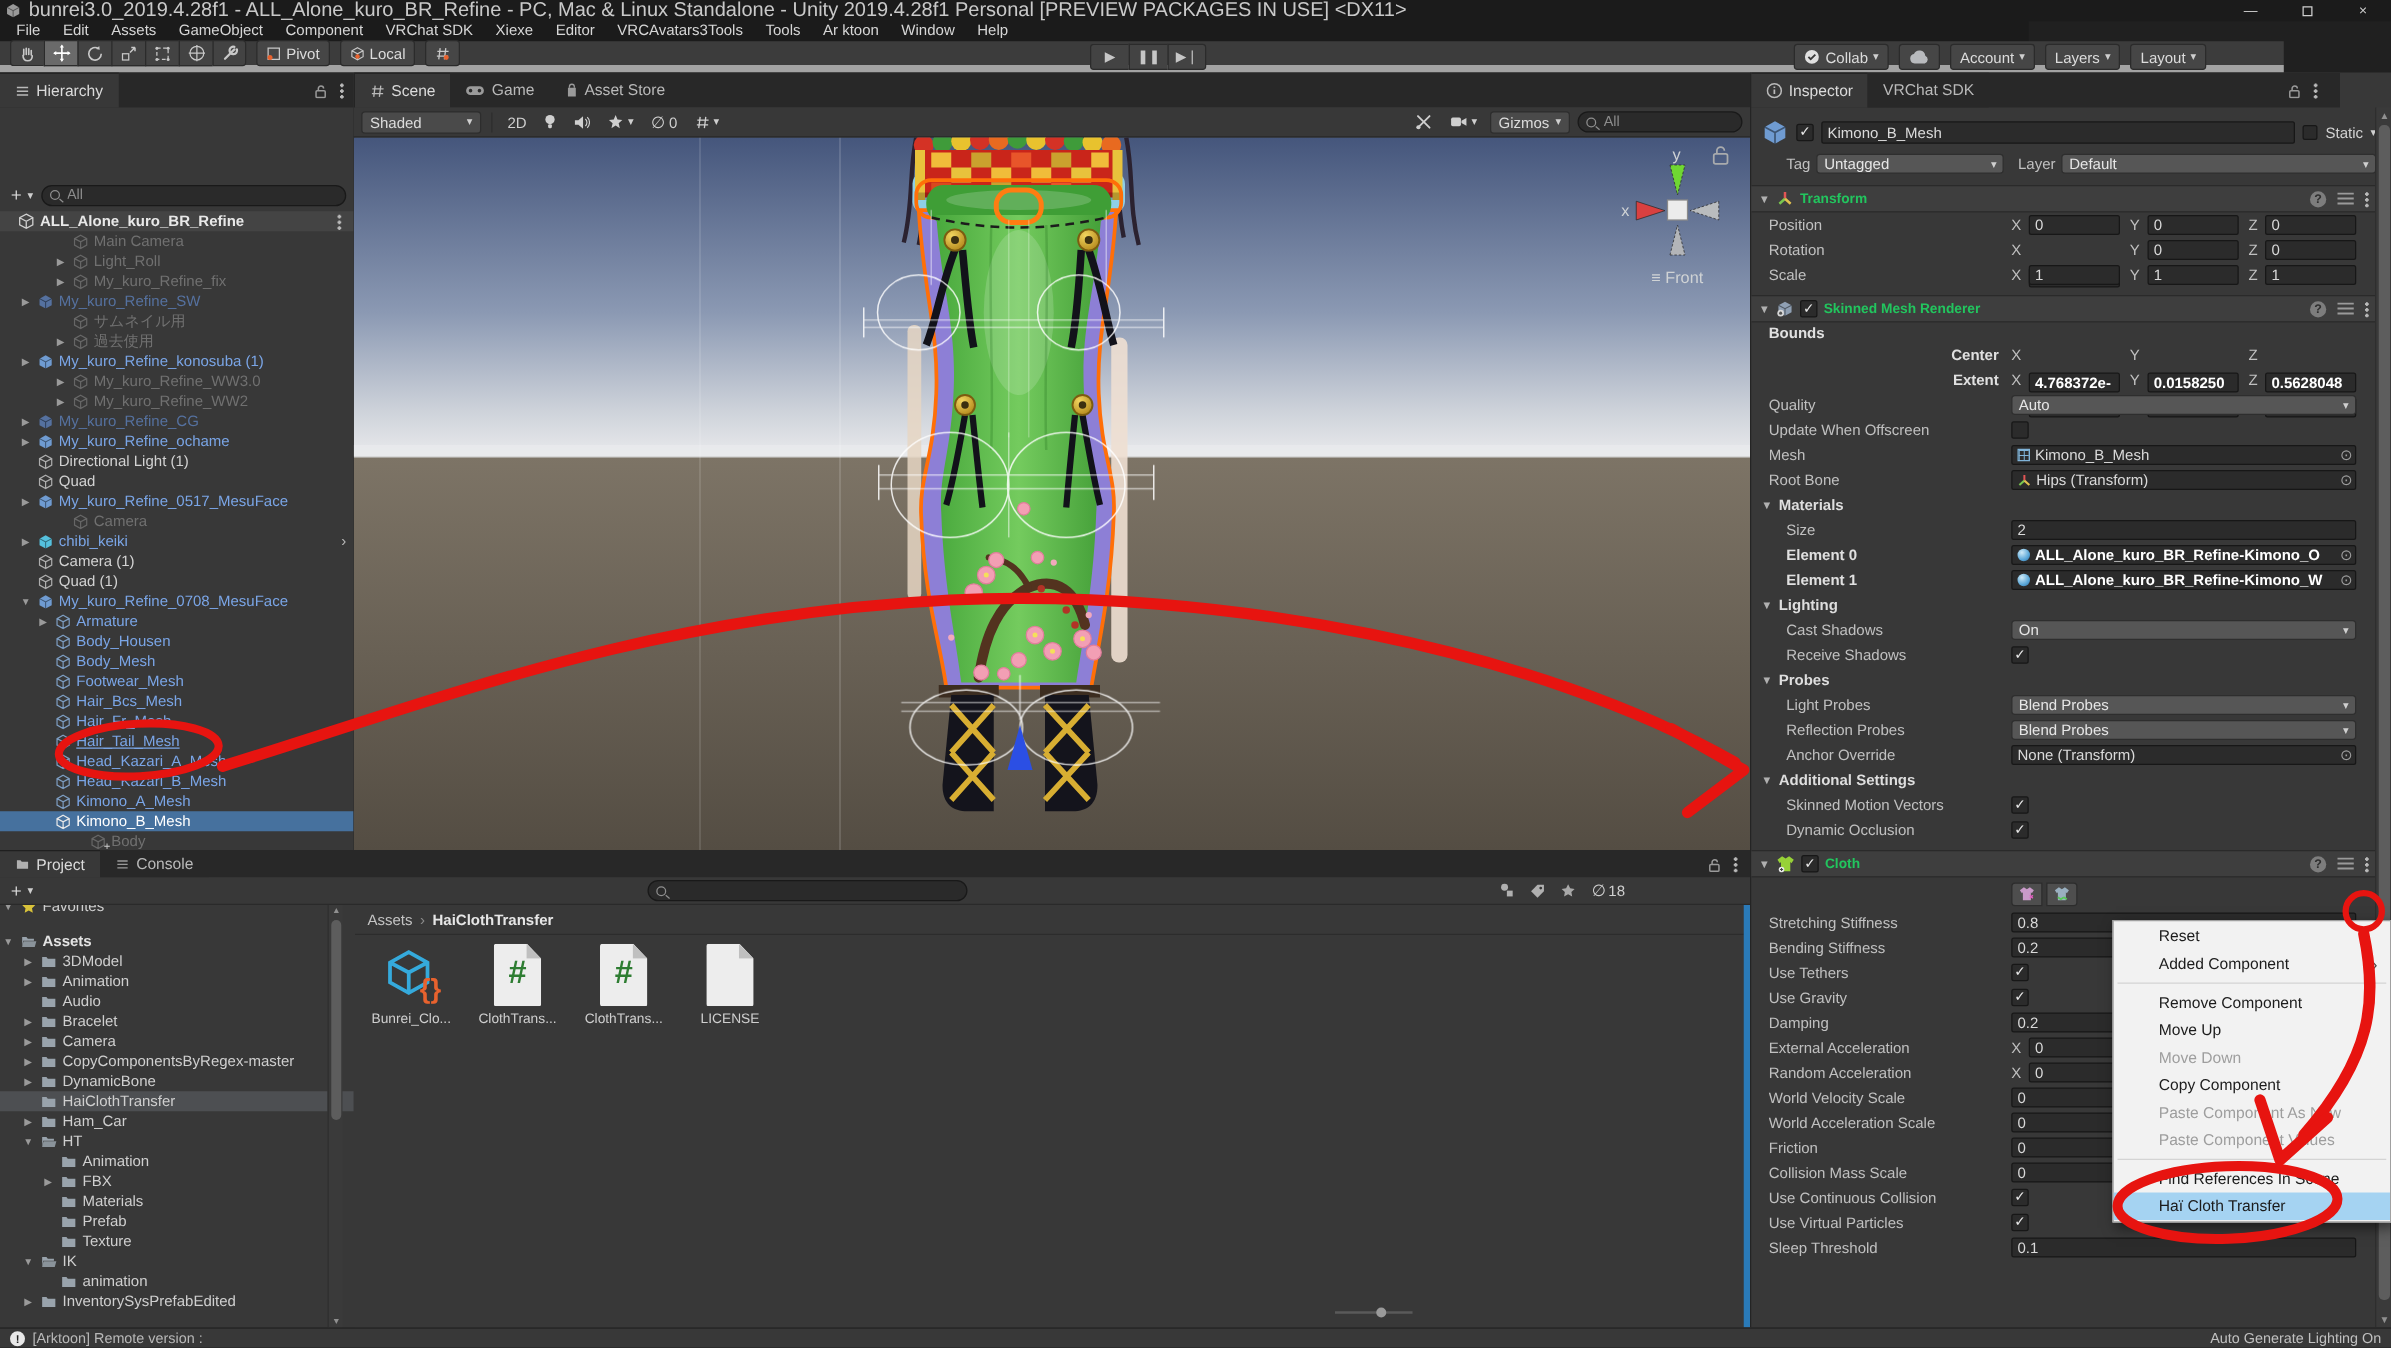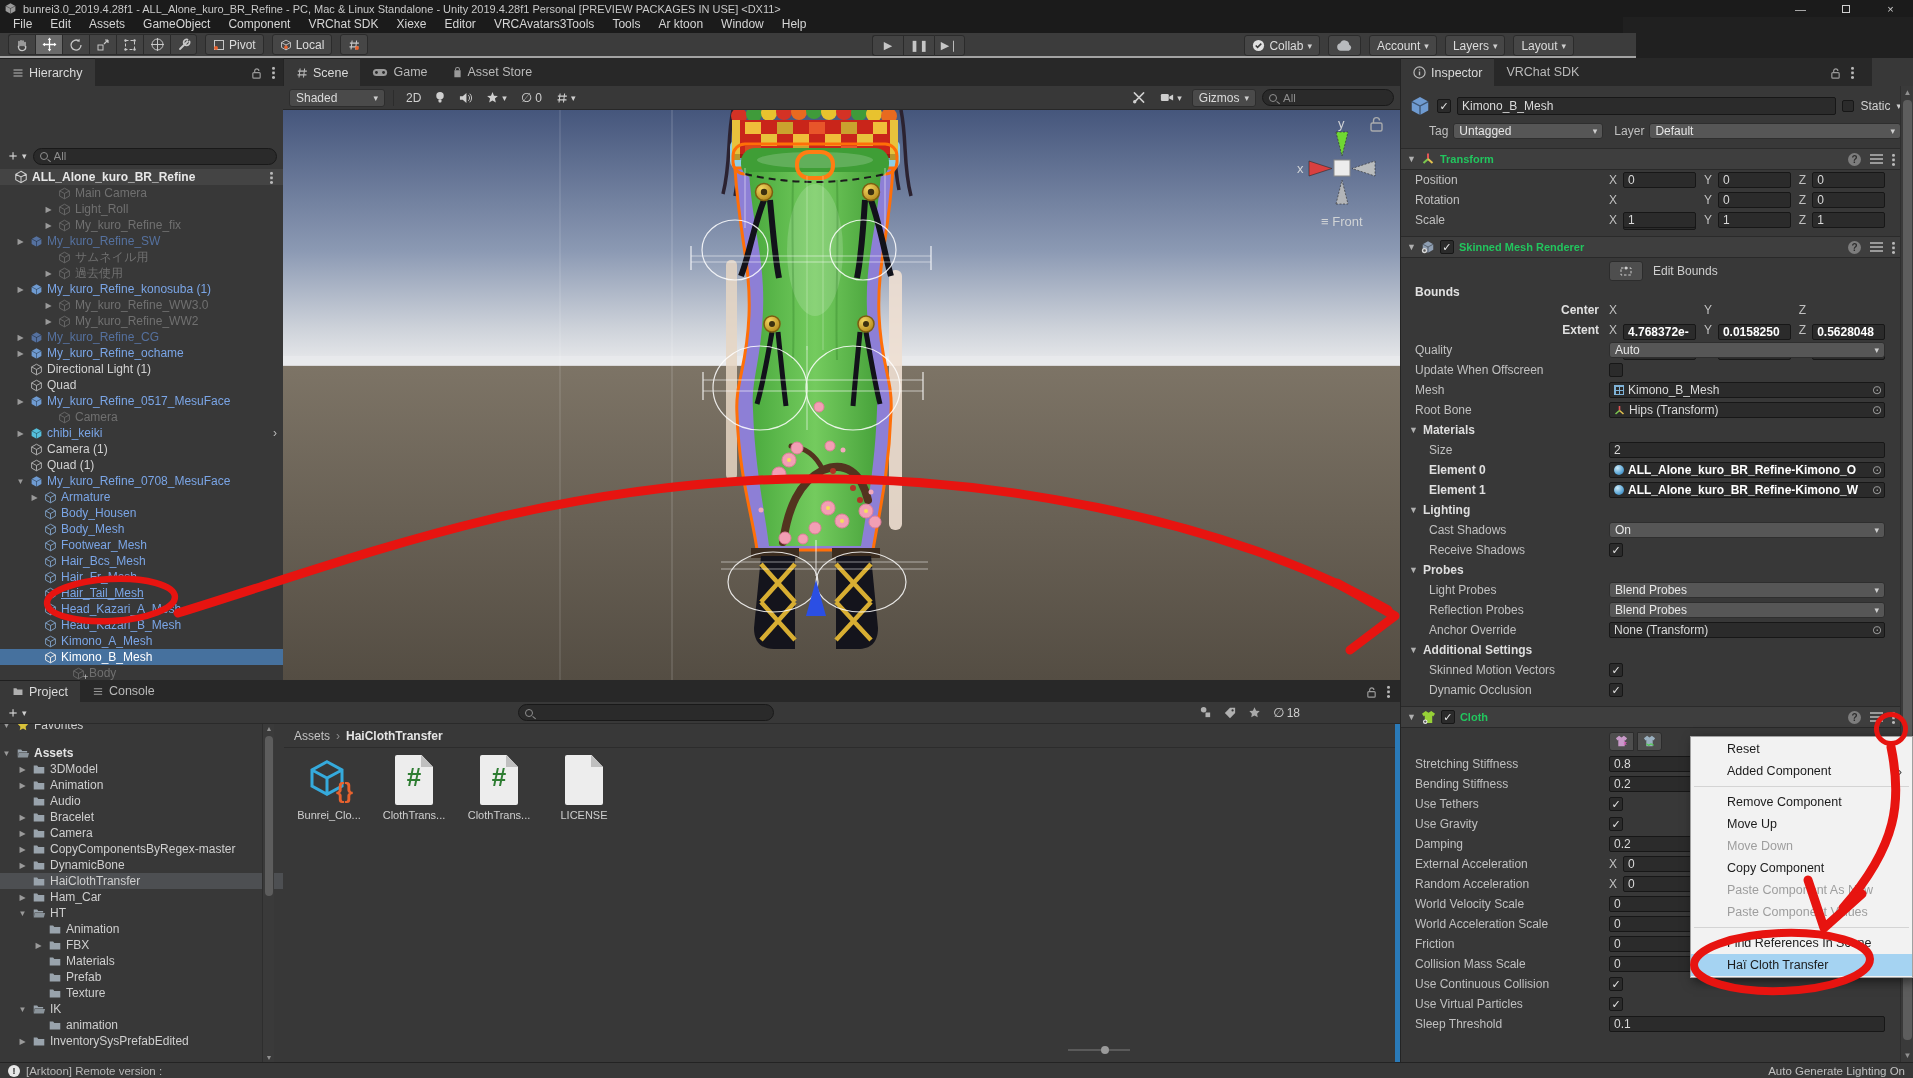--- a/index.html
+++ b/index.html
@@ -2,27 +2,27 @@
 <html style="--ann: #e71410; --selblue: #46719e; --prefab: #7aa5e6; --orange: #ff6f08; --menuhi: #a5d3f2; --bluesb: #2a7ab8; --clothgreen: #97d137;"><head>
 <meta charset="utf-8">
 <style>
   html,body{margin:0;padding:0;background:#202020;width:1913px;height:1078px;overflow:hidden;
     font-family:"Liberation Sans","DejaVu Sans",sans-serif;font-size:12px;color:#d2d2d2;
     -webkit-font-smoothing:antialiased;}
   *{box-sizing:border-box;}
   
   .titlebar{position:absolute;left:0;top:0;width:1913px;height:17px;background:#1b1b1b;display:flex;align-items:center;}
   .titlebar .ulogo{width:13px;height:13px;margin:0 6px 0 4px;}
-  .titlebar .ttl{font-size:11px;color:#c9c9c9;white-space:nowrap;}
+  .titlebar .ttl{font-size:16px;color:#c9c9c9;white-space:nowrap;}
   .wbtns{position:absolute;right:0;top:0;height:17px;display:flex;}
   .wbtn{width:45px;height:17px;display:flex;align-items:center;justify-content:center;color:#cfcfcf;font-size:11px;}
   .wbtn .box{width:8px;height:8px;border:1px solid #cfcfcf;}
   .menubar{position:absolute;left:0;top:17px;width:1623px;height:16px;background:#1b1b1b;display:flex;align-items:flex-start;padding-left:4px;}
   .mitem{padding:0 9px;color:#d6d6d6;font-size:12px;white-space:nowrap;}
-  .toolbar{position:absolute;left:0;top:33px;width:1636px;height:25px;background:#3c3c3c;border-bottom:2px solid #a3a3a3;display:flex;align-items:center;}
+  .toolbar{position:absolute;left:0;top:33px;width:1827px;height:25px;background:#3c3c3c;border-bottom:6px solid #a3a3a3;display:flex;align-items:center;}
   .tool{width:27px;height:21px;background:#434343;border:1px solid #2b2b2b;border-right:none;display:flex;align-items:center;justify-content:center;color:#c8c8c8;}
   .tool:first-child{border-radius:3px 0 0 3px;margin-left:8px;}
   .tool.lastt{border-right:1px solid #2b2b2b;border-radius:0 3px 3px 0;}
   .tool.active{background:#6a6a6a;color:#fff;}
   .tbtn{height:21px;background:#464646;border:1px solid #2b2b2b;border-radius:3px;display:flex;align-items:center;padding:0 7px;margin-left:8px;color:#dcdcdc;font-size:12px;gap:4px;}
   .caret{font-size:9px;color:#cfcfcf;}
   .playwrap{position:absolute;left:872px;top:2px;display:flex;}
   .pbtn{width:31px;height:21px;background:#434343;border:1px solid #2b2b2b;border-right:none;display:flex;align-items:center;justify-content:center;color:#c6c6c6;font-size:11px;}
   .pbtn.last{border-right:1px solid #2b2b2b;border-radius:0 3px 3px 0;}
   .pbtn.first{border-radius:3px 0 0 3px;}
@@ -924,32 +924,20 @@
           <circle cx="4" cy="12" r="1.4" fill="#555"></circle>
         </svg>
       <div class="cb">✓</div>
       <b>Skinned Mesh Renderer</b>
       <div class="hicons">
           <div class="qmark">?</div>
           <div class="preset"></div>
           <div class="kebab"></div>
         </div>
     </div>
-    <div class="irow" style="height:26px;">
-      <div class="ilbl"></div>
-      <div class="ictl">
-        <div style="width:34px;height:20px;background:#4e4e4e;border:1px solid #2c2c2c;border-radius:3px;display:flex;align-items:center;justify-content:center;">
-          <svg width="14" height="12" viewBox="0 0 14 12">
-              <rect x="2" y="3" width="10" height="7" fill="none" stroke="#cfcfcf" stroke-dasharray="2.5 1.8"></rect>
-              <circle cx="7" cy="3" r="1.5" fill="#cfcfcf"></circle>
-            </svg>
-        </div>
-        <span style="margin-left:6px;color:#cfcfcf">Edit Bounds</span>
-      </div>
-    </div>
     <div class="irow" style="height:16px;">
         <div class="ilbl" style="font-weight:bold;color:#e0e0e0">Bounds</div>
       </div>
     <div class="irow">
       <div class="ilbl" style="text-align:right;padding-right:10px;font-weight:bold;color:#e0e0e0">Center</div>
       <div class="ictl">
         <span class="axl">X</span>
           <div class="fld b">
             <span>4.768372e-</span>
           </div>

